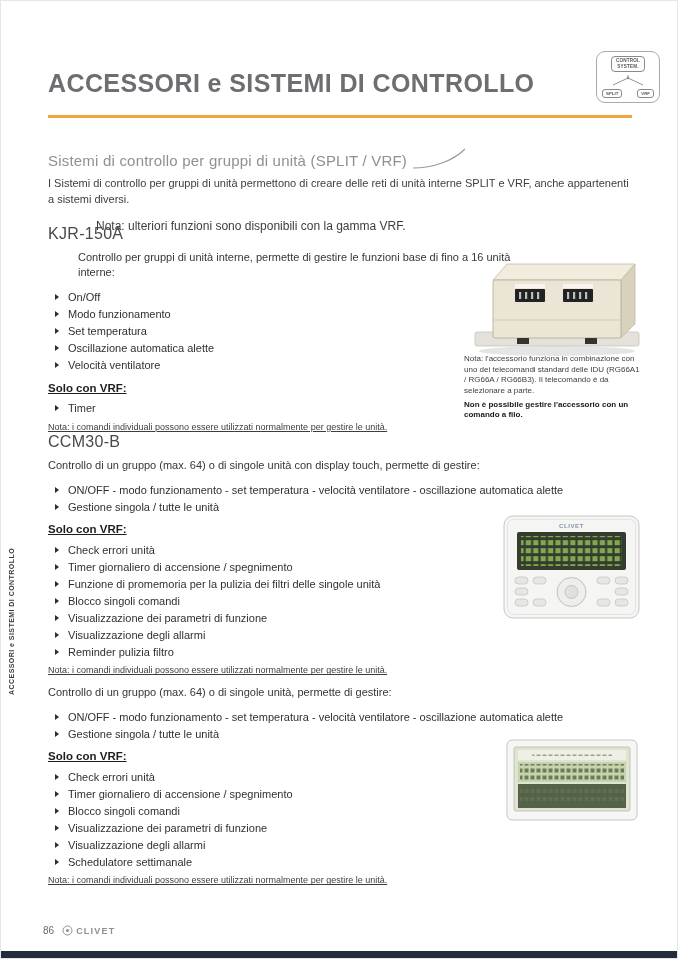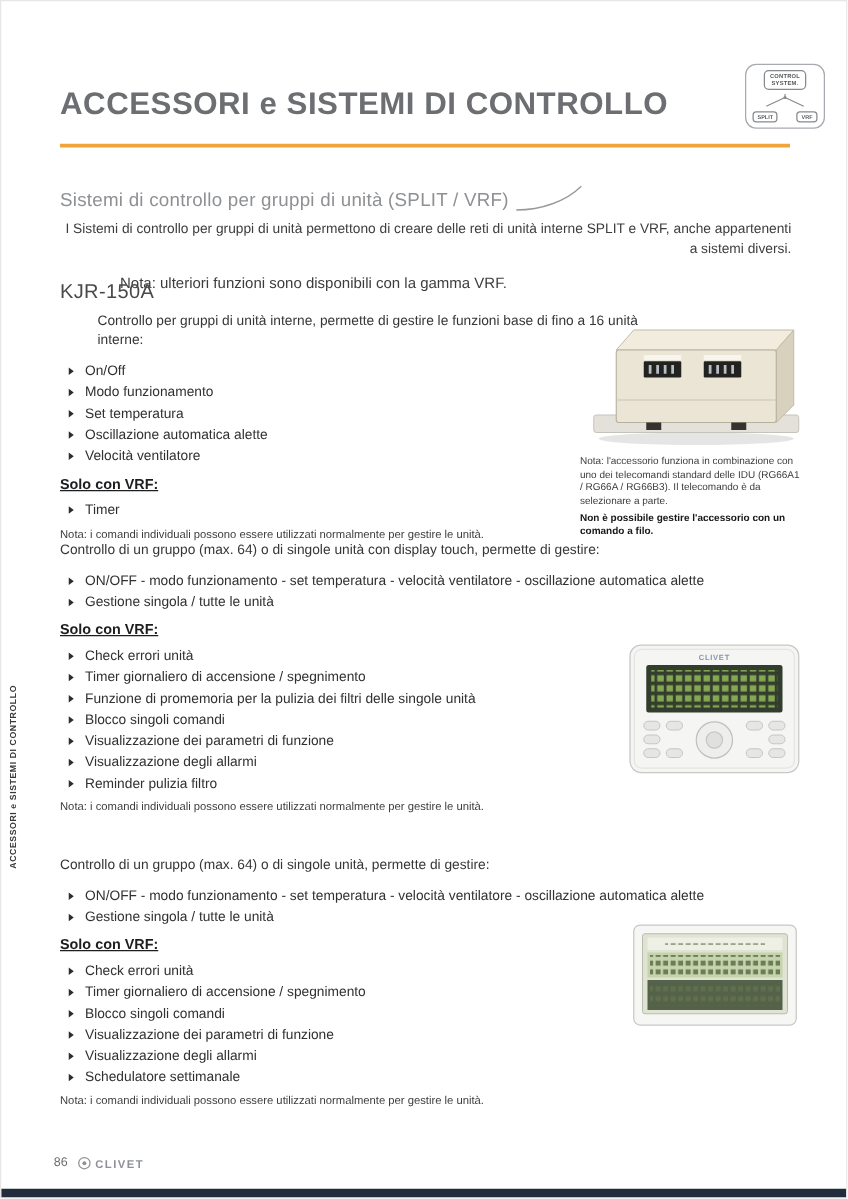--- a/index.html
+++ b/index.html
@@ -32,47 +32,47 @@
   }
   .badge-ctrl span { display:block; }
   .badge-lines { display:block; }
   .badge-row { width:100%; display:flex; justify-content:space-between; }
   .badge-mini { border:1px solid #86898d; border-radius:3px; padding:1px 3px; font-size:4.4px; font-weight:700; color:#55585c; }
 
   .section-heading-row { position:absolute; left:47px; top:146px; display:flex; align-items:flex-end; gap:4px; }
   .section-heading { font-size:15px; font-weight:400; color:#8e9093; letter-spacing:.2px; }
   .swoosh { margin-bottom:0; }
 
-  .intro { position:absolute; left:47px; top:175px; width:585px; font-size:11px; line-height:1.42; color:#3c3d3f;text-align:right; }
+  .intro { position:absolute; left:47px; top:175px; width:585px; font-size:11px; line-height:1.42; color:#3c3d3f; }
   .intro-note { position:absolute; left:47px; top:218px; font-size:12px; color:#3c3d3f;padding-left:48px; }
 
   .product { position:absolute; left:47px; }
   .product-kjr   { top:224px; width:475px; }
   .product-ccm30 { top:432px; width:562px; }
   .product-ccm09 { top:684px; width:562px; }
 
   .product-name { font-size:16px; font-weight:400; color:#48494b; letter-spacing:.3px; margin-bottom:7px; }
   .desc { font-size:11px; line-height:1.4; color:#353638; margin-bottom:8px; }
   .product-kjr .desc { width:462px;margin-left:30px; }
 
   .feat { display:flex; align-items:center; height:17px; font-size:11px; color:#2f3032; padding-left:7px; }
   .tri {
     flex:none; width:0; height:0;
     border-left:4.6px solid #2b2c2d; border-top:3.2px solid transparent; border-bottom:3.2px solid transparent;
     margin-right:9px;
   }
   .vrf-label { display:inline-block; margin:8px 0 6px; font-size:11.5px; font-weight:700; text-decoration:underline; color:#1d1e20; }
-  .small-note { margin-top:5px; font-size:9px; color:#3c3d3f; }
+  .small-note { margin-top:5px; font-size:9px; color:#3c3d3f;text-decoration:underline; }
 
   .figure { position:absolute; }
   .fig-kjr   { left:470px; top:253px; }
   .fig-ccm30 { left:502px; top:514px; }
   .fig-ccm09 { left:505px; top:738px; }
 
-  .kjr-note { position:absolute; left:463px; top:363px; width:176px; font-size:8px; line-height:1.33; color:#3c3d3f; }
+  .kjr-note { position:absolute; left:463px; top:353px; width:176px; font-size:8px; line-height:1.33; color:#3c3d3f; }
   .kjr-note-bold { display:block; margin-top:3px; font-weight:700; color:#17181a; }
 
   .footer { position:absolute; left:42px; top:924px; display:flex; align-items:flex-start; gap:8px; }
   .page-num { font-size:10px; color:#6a6c6f; }
   .brand { display:flex; align-items:center; gap:3px; }
   .brand-text { font-size:9px; font-weight:700; color:#8e9195; letter-spacing:1.2px; }
 
   .bottom-bar { position:absolute; left:0; bottom:0; width:100%; height:7px; background:#232c3c; }
 </style>
 </head>
@@ -170,20 +170,21 @@
       <rect x="114" y="84" width="12" height="6" fill="#35332f"></rect>
     </svg>
   </figure>
 
   <aside class="kjr-note">
     <span>Nota: l'accessorio funziona in combinazione con uno dei telecomandi standard delle IDU (RG66A1 / RG66A / RG66B3). Il telecomando è da selezionare a parte.</span>
     <span class="kjr-note-bold">Non è possibile gestire l'accessorio con un comando a filo.</span>
   </aside>
 
   <section class="product product-ccm30">
+    <h3 class="product-name">CCM30-B</h3>
     <p class="desc">Controllo di un gruppo (max. 64) o di singole unità con display touch, permette di gestire:</p>
 
     <div class="feat">
         <span class="tri"></span>
         <span>ON/OFF - modo funzionamento - set temperatura - velocità ventilatore - oscillazione automatica alette</span>
       </div>
     <div class="feat">
         <span class="tri"></span>
         <span>Gestione singola / tutte le unità</span>
       </div>

